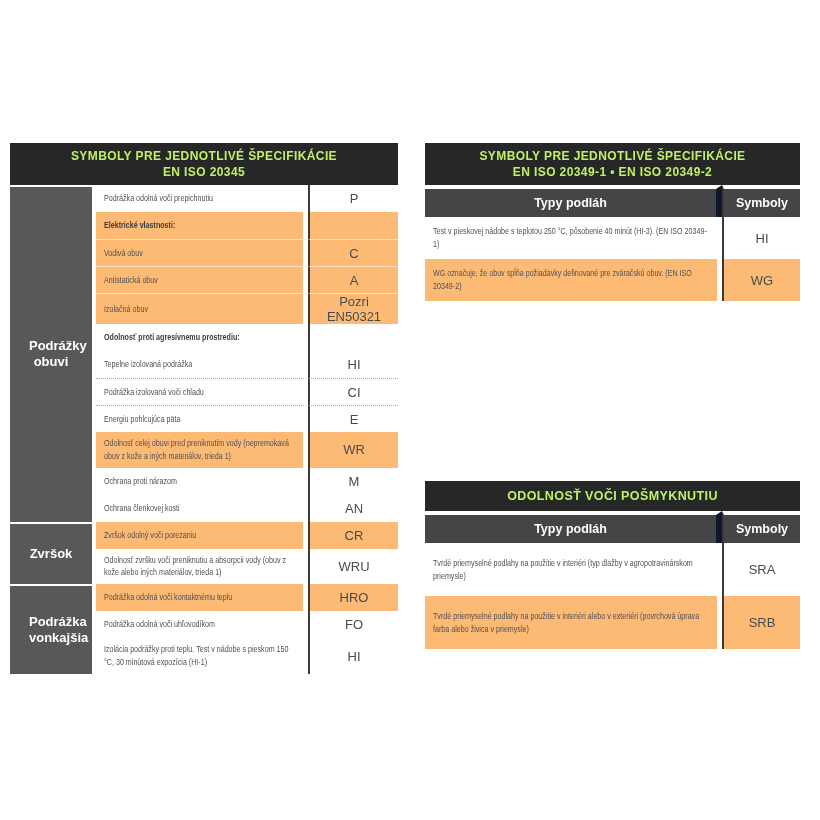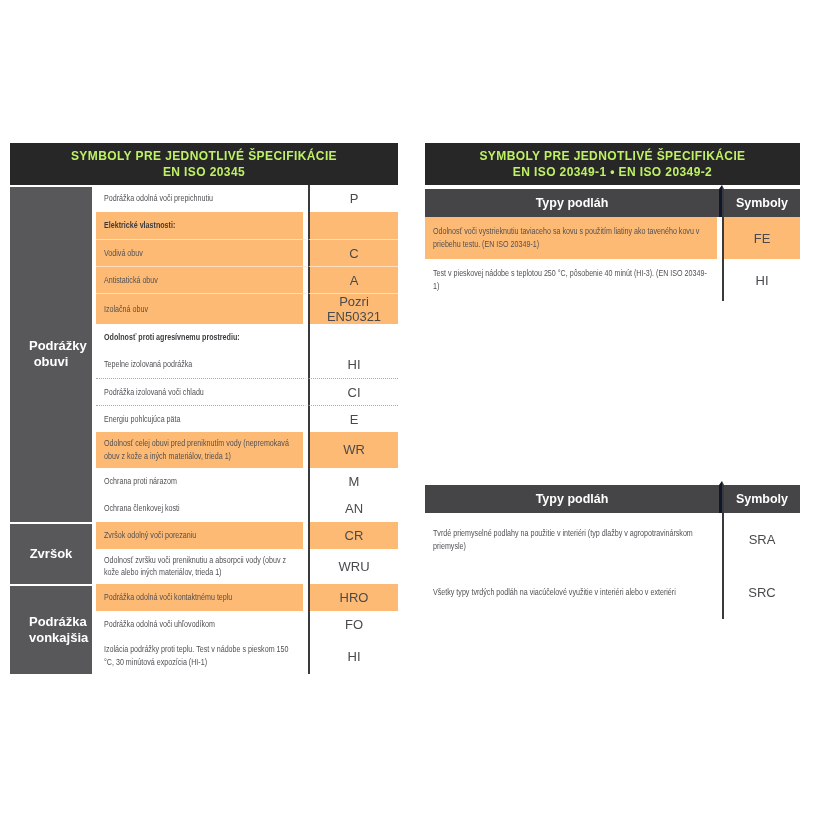--- a/index.html
+++ b/index.html
@@ -18,21 +18,21 @@
     background:#272727;color:#bef264;text-align:center;vertical-align:middle;
     font-weight:bold;font-size:12px;line-height:16px;letter-spacing:.4px;
     height:42px;padding:4px 2px;
   }
   .main-header.single{height:30px;font-size:12.5px;}
   .subhead{
     background:#454547;color:#ffffff;font-weight:bold;font-size:12.5px;
     text-align:center;vertical-align:middle;height:32px;border-top:4px solid #ffffff;
   }
   .subhead.symcol{border-left:2px solid #3a3a3c;}
-  .subhead.desccol{border-right:3px solid #0f172a;margin-left:42px;}
+  .subhead.desccol{border-right:6px solid #0f172a;margin-left:42px;}
   .desc{
     color:#515156;font-size:9.5px;line-height:1.35;vertical-align:middle;
     padding:5px 8px;border-right:5px solid #ffffff;background:#ffffff;height:22px;
   }
   .sym{
     color:#4a4a4e;font-size:13px;text-align:center;vertical-align:middle;
     border-left:2px solid #3a3a3c;background:#ffffff;padding:0 1px;height:27px;
   }
   .row-gray .desc,.row-gray .sym{background:#fdba74;}
   .row-bold .desc{font-weight:bold;color:#3c3c40;}
@@ -162,48 +162,51 @@
           <tr>
         <td class="main-header" colspan="2">
           <div>SYMBOLY PRE JEDNOTLIVÉ ŠPECIFIKÁCIE</div>
           <div>EN ISO 20349-1 • EN ISO 20349-2</div>
         </td>
       </tr>
       <tr>
         <td class="subhead desccol">Typy podláh</td>
         <td class="subhead symcol">Symboly</td>
       </tr>
-      <tr class="row-gray">
-        <td class="desc"><span class="condense">Odolnosť voči vystrieknutiu taviaceho sa kovu s použitím liatiny ako taveného kovu v priebehu testu. (EN ISO 20349-1)</span></td>
-        <td class="sym">FE</td>
-      </tr>
       <tr>
         <td class="desc"><span class="condense">Test v pieskovej nádobe s teplotou 250 °C, pôsobenie 40 minút (HI-3). (EN ISO 20349-1)</span></td>
         <td class="sym">HI</td>
+      </tr>
+      <tr class="row-gray">
+        <td class="desc"><span class="condense">WG označuje, že obuv spĺňa požiadavky definované pre zváračskú obuv. (EN ISO 20349-2)</span></td>
+        <td class="sym">WG</td>
       </tr>
     </tbody>
       </table>
   </div>
 
   <div class="tbl-r2">
     <table class="spec">
       <colgroup>
           <col style="width:297px">
           <col style="width:78px">
         </colgroup>
       <tbody>
+          <tr>
+        <td class="main-header single" colspan="2">ODOLNOSŤ VOČI POŠMYKNUTIU</td>
+      </tr>
       <tr>
         <td class="subhead desccol">Typy podláh</td>
         <td class="subhead symcol">Symboly</td>
       </tr>
       <tr>
         <td class="desc"><span class="condense">Tvrdé priemyselné podlahy na použitie v interiéri (typ dlažby v agropotravinárskom priemysle)</span></td>
         <td class="sym">SRA</td>
       </tr>
-      <tr>
-        <td class="desc"><span class="condense">Všetky typy tvrdých podláh na viacúčelové využitie v interiéri alebo v exteriéri</span></td>
-        <td class="sym">SRC</td>
+      <tr class="row-gray">
+        <td class="desc"><span class="condense">Tvrdé priemyselné podlahy na použitie v interiéri alebo v exteriéri (povrchová úprava farba alebo živica v priemysle)</span></td>
+        <td class="sym">SRB</td>
       </tr>
     </tbody>
       </table>
   </div>
 
 </div>
 
 </body></html>

